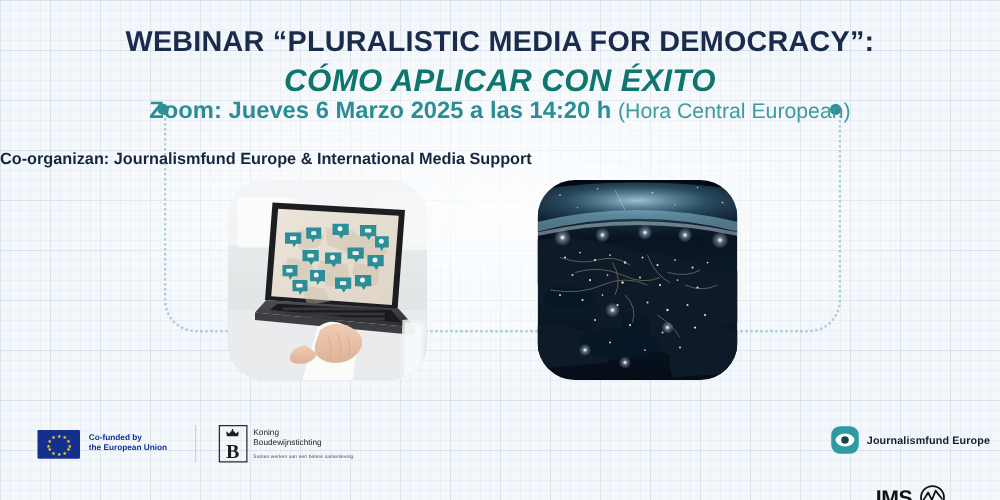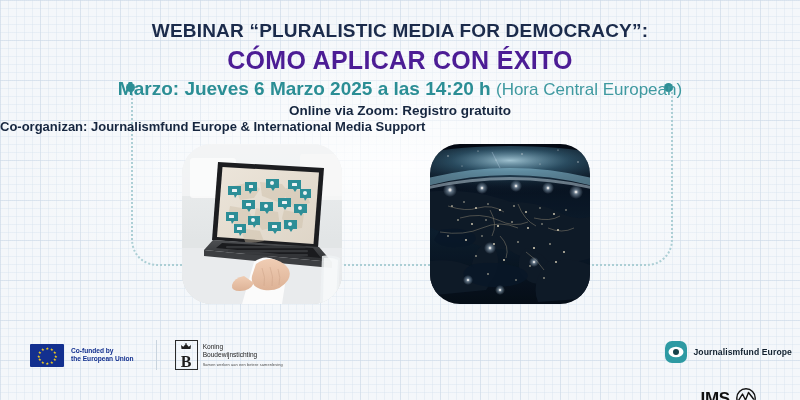--- a/index.html
+++ b/index.html
@@ -40,27 +40,27 @@
   .frame-dot{
     position:absolute;width:9px;height:9px;border-radius:50%;
     background:#2e8f96;top:83px;
   }
   .frame-dot.left{left:126px;}
   .frame-dot.right{left:664px;}
 
   
   .head-wrap{position:absolute;left:0;right:0;top:20px;text-align:center;}
   .title-1{
-    font-size:19px;font-weight:700;letter-spacing:.2px;
+    font-size:23px;font-weight:700;letter-spacing:.2px;
     color:#1b2b4b;line-height:1.18;
     font-family:"Liberation Sans", sans-serif;
   }
   .title-2{
     font-size:25px;font-weight:800;letter-spacing:.3px;
-    color:#4c1d95;line-height:1.2;margin-top:3px;
+    color:#0f766e;line-height:1.2;margin-top:3px;font-style:italic;
   }
   .date-line{
     position:absolute;left:0;right:0;top:78px;text-align:center;
     font-size:19px;font-weight:700;color:#2b8e95;line-height:1.2;
     white-space:nowrap;
   }
   .date-line .tz{font-weight:400;font-size:17px;color:#3f99a0;}
   .sub-1{
     position:absolute;left:0;right:0;top:103px;text-align:center;
     font-size:13.5px;font-weight:700;color:#16263f;
@@ -124,26 +124,25 @@
   <div class="dot-frame"></div>
   <div class="frame-dot left"></div>
   <div class="frame-dot right"></div>
 
   <div class="head-wrap">
     <div class="title-1">WEBINAR “PLURALISTIC MEDIA FOR DEMOCRACY”:</div>
     <div class="title-2">CÓMO APLICAR CON ÉXITO</div>
   </div>
 
   <div class="date-line">
-    <span>Marzo:</span>
+    <span>Zoom:</span>
     <span>Jueves 6 Marzo 2025 a las 14:20 h</span>
     <span class="tz">(Hora Central European)</span>
   </div>
 
-  <div class="sub-1">Online via Zoom: Registro gratuito</div>
   <div class="sub-2">Co-organizan: Journalismfund Europe &amp; International Media Support</div>
 
   <div class="photo left">
     <svg viewBox="0 0 160 160" xmlns="http://www.w3.org/2000/svg">
       <defs>
         <linearGradient id="roomBg" x1="0" y1="0" x2="0" y2="1">
           <stop offset="0" stop-color="#eef0f1"></stop>
             <stop offset=".55" stop-color="#e3e6e7"></stop>
           <stop offset="1" stop-color="#d9dddf"></stop>
         </linearGradient>

